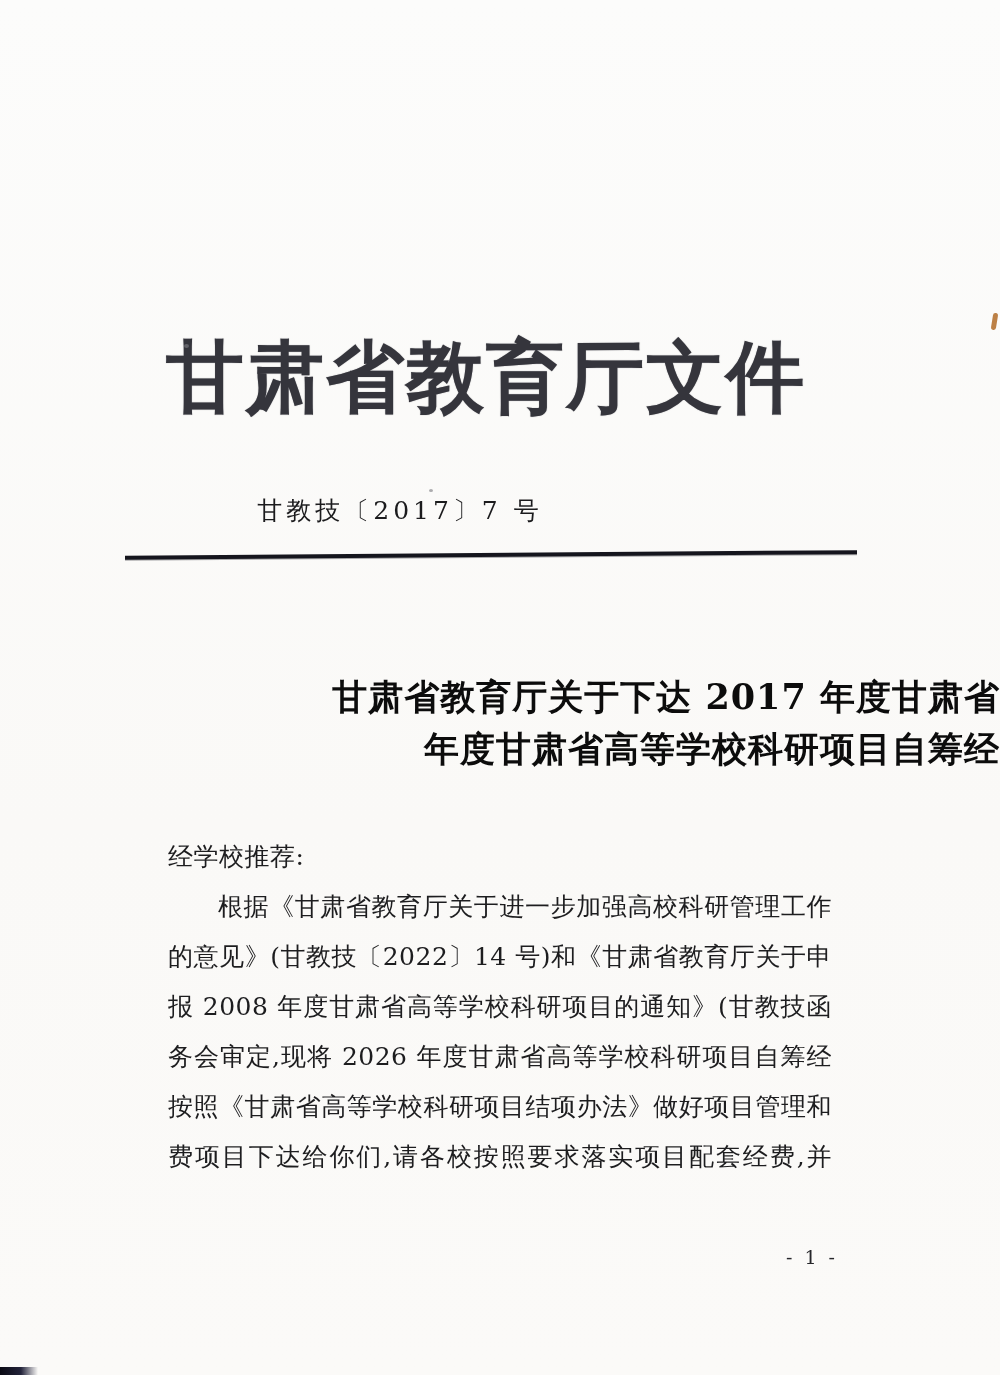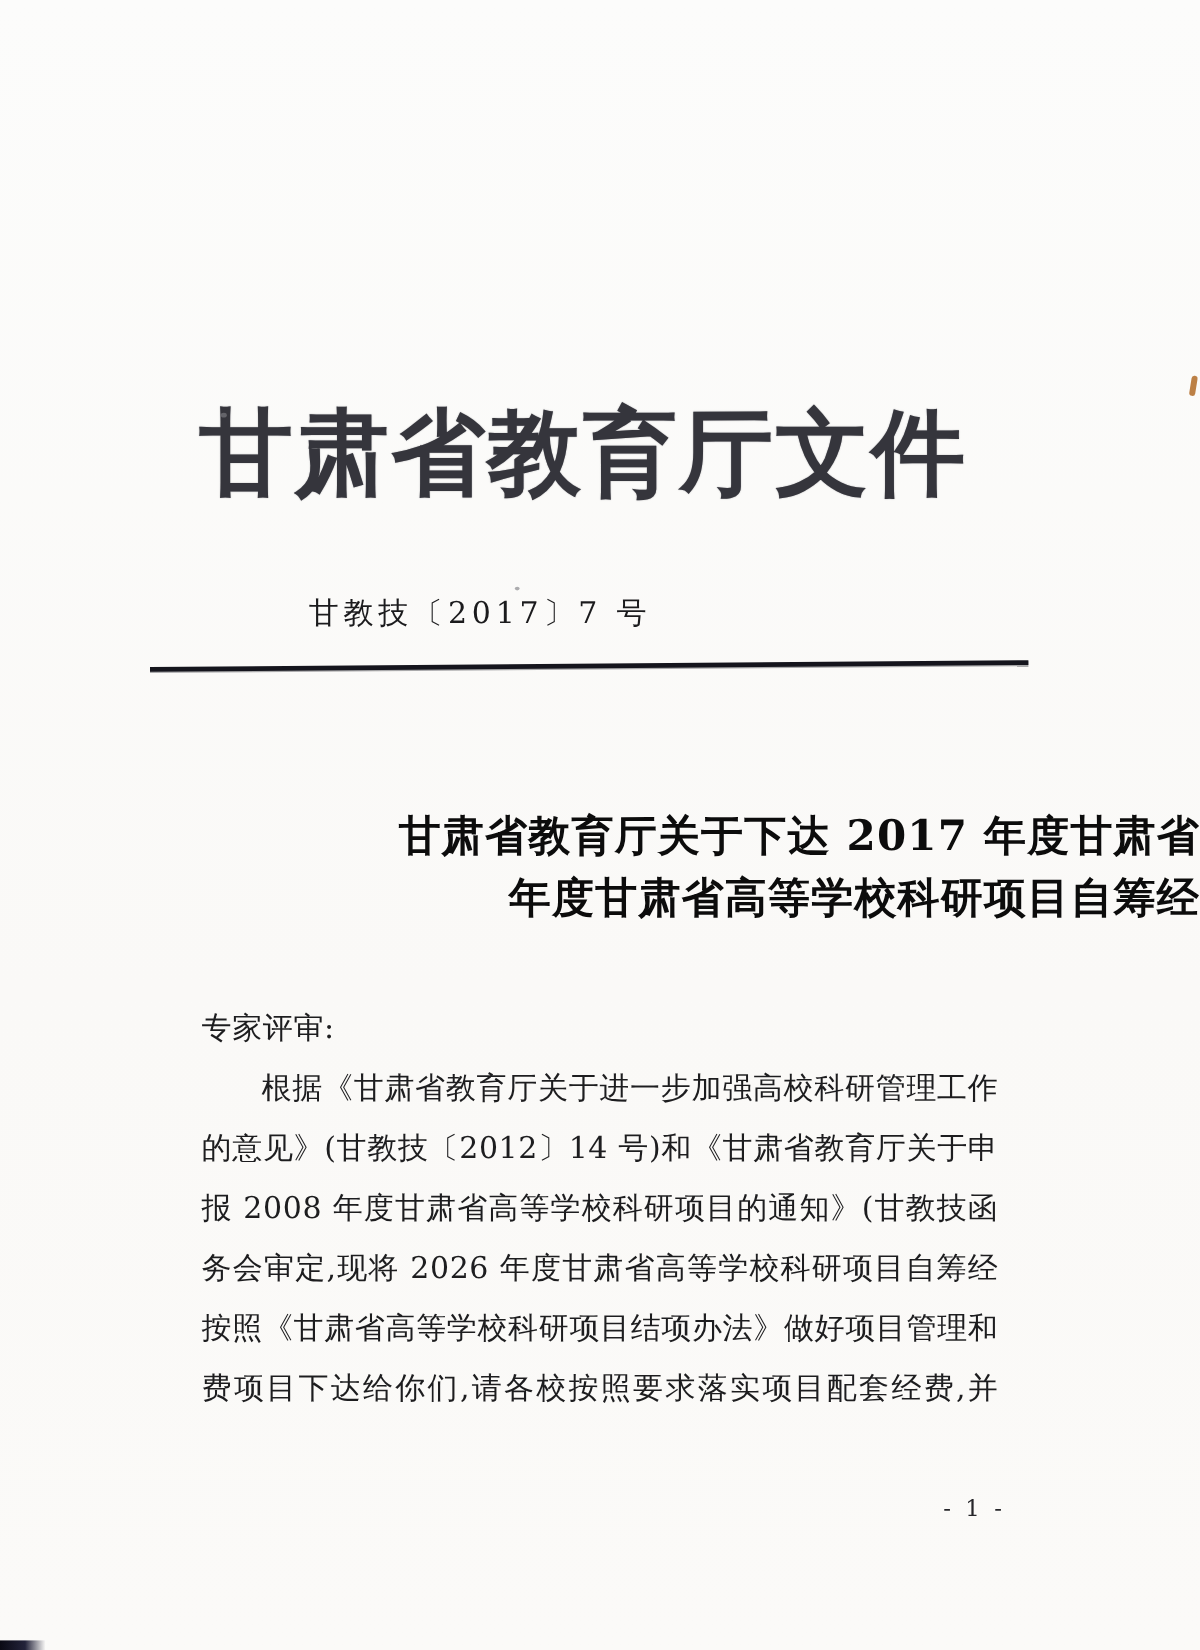--- a/index.html
+++ b/index.html
@@ -98,23 +98,23 @@
   <div class="doc-number">甘教技〔2017〕7 号</div>
 
   <div class="divider"></div>
 
   <div class="notice-title">
     <div>甘肃省教育厅关于下达 2017 年度甘肃省</div>
     <div>年度甘肃省高等学校科研项目自筹经</div>
   </div>
 
   <div class="body-block">
-    <div class="body-line salutation">专家评审:</div>
+    <div class="body-line salutation">经学校推荐:</div>
     <div class="body-line indent">根据《甘肃省教育厅关于进一步加强高校科研管理工作</div>
-    <div class="body-line">的意见》(甘教技〔2012〕14 号)和《甘肃省教育厅关于申</div>
+    <div class="body-line">的意见》(甘教技〔2022〕14 号)和《甘肃省教育厅关于申</div>
     <div class="body-line">报 2008 年度甘肃省高等学校科研项目的通知》(甘教技函</div>
     <div class="body-line">务会审定,现将 2026 年度甘肃省高等学校科研项目自筹经</div>
     <div class="body-line">按照《甘肃省高等学校科研项目结项办法》做好项目管理和</div>
     <div class="body-line">费项目下达给你们,请各校按照要求落实项目配套经费,并</div>
   </div>
 
   <div class="page-number">- 1 -</div>
 
   <div class="corner-artifact"></div>
   <div class="pen-mark"></div>

